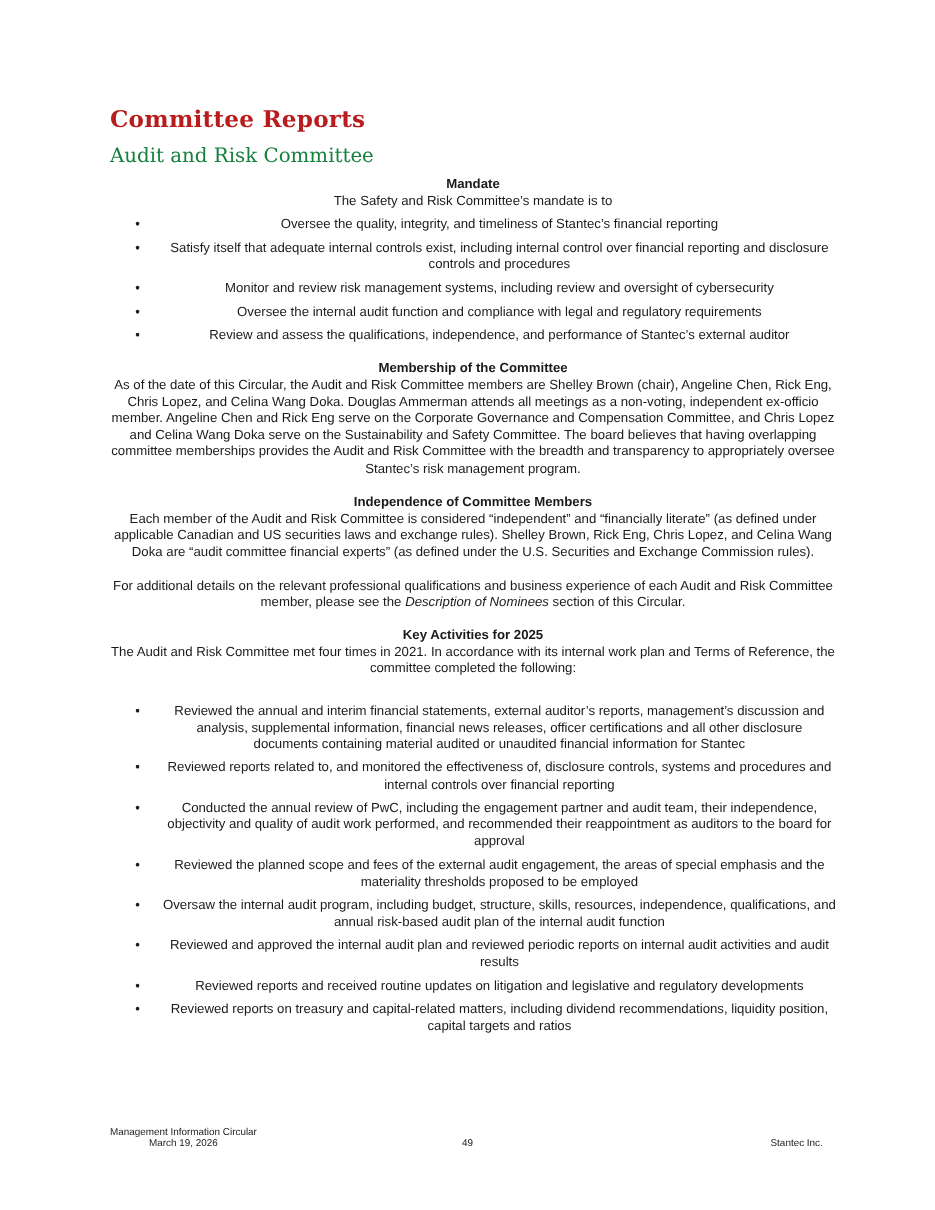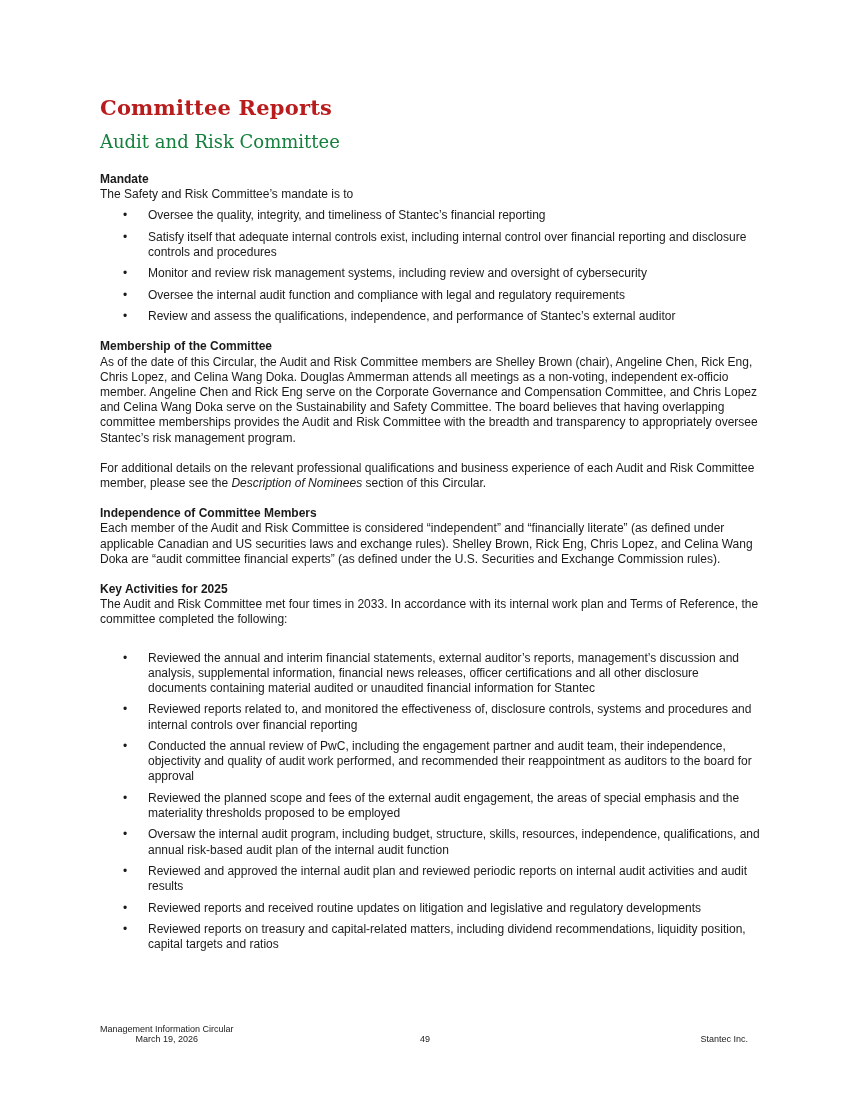--- a/index.html
+++ b/index.html
@@ -11,22 +11,22 @@
     position: absolute; left: 100px; top: 95px;
     font-family: "DejaVu Serif", serif; font-weight: bold; font-size: 21px;
     color: #b91c1c; letter-spacing: 0.2px; margin: 0;
   }
   .subtitle {
     position: absolute; left: 100px; top: 131px;
     font-family: "DejaVu Serif", serif; font-weight: normal; font-size: 18px;
     color: #15803d; margin: 0;
   }
   .content {
-    position: absolute; left: 100px; top: 172px; width: 660px;
-    font-size: 12px; line-height: 15.2px;
+    position: absolute; left: 100px; top: 160px; width: 660px;
+    font-size: 12px; line-height: 15.2px; text-align: center;
   }
   h3 { font-size: 12px; font-weight: bold; margin: 0; line-height: 15.2px; }
   p { margin: 0; }
   ul { list-style: none; margin: 0; padding: 0; }
   ul li { position: relative; padding-left: 48px; margin-bottom: 6.2px; }
   ul li .bullet { position: absolute; left: 23px; top: 0; }
   .sec { margin-bottom: 15px; }
   .mandate-list { margin-top: 6px; }
   .activities-list { margin-top: 23px; }
   em { font-style: italic; }
@@ -57,31 +57,31 @@
       <li><span class="bullet">•</span><span>Review and assess the qualifications, independence, and performance of Stantec’s external auditor</span></li>
     </ul>
   </div>
 
   <div class="sec" style="">
     <h3>Membership of the Committee</h3>
     <p>As of the date of this Circular, the Audit and Risk Committee members are Shelley Brown (chair), Angeline Chen, Rick Eng, Chris Lopez, and Celina Wang Doka. Douglas Ammerman attends all meetings as a non-voting, independent ex-officio member. Angeline Chen and Rick Eng serve on the Corporate Governance and Compensation Committee, and Chris Lopez and Celina Wang Doka serve on the Sustainability and Safety Committee. The board believes that having overlapping committee memberships provides the Audit and Risk Committee with the breadth and transparency to appropriately oversee Stantec’s risk management program.</p>
   </div>
 
   <div class="sec">
-    <p><span>For additional details on the relevant professional qualifications and business experience of each Audit and Risk Committee member, please see the </span><em>Description of Nominees</em><span> section of this Circular.</span></p>
-  </div>
-
-  <div class="sec">
     <h3>Independence of Committee Members</h3>
     <p>Each member of the Audit and Risk Committee is considered “independent” and “financially literate” (as defined under applicable Canadian and US securities laws and exchange rules). Shelley Brown, Rick Eng, Chris Lopez, and Celina Wang Doka are “audit committee financial experts” (as defined under the U.S. Securities and Exchange Commission rules).</p>
   </div>
 
+  <div class="sec">
+    <p><span>For additional details on the relevant professional qualifications and business experience of each Audit and Risk Committee member, please see the </span><em>Description of Nominees</em><span> section of this Circular.</span></p>
+  </div>
+
   <div>
     <h3>Key Activities for 2025</h3>
-    <p>The Audit and Risk Committee met four times in 2033. In accordance with its internal work plan and Terms of Reference, the committee completed the following:</p>
+    <p>The Audit and Risk Committee met four times in 2021. In accordance with its internal work plan and Terms of Reference, the committee completed the following:</p>
     <ul class="activities-list">
       <li><span class="bullet">•</span><span>Reviewed the annual and interim financial statements, external auditor’s reports, management’s discussion and analysis, supplemental information, financial news releases, officer certifications and all other disclosure documents containing material audited or unaudited financial information for Stantec</span></li>
       <li><span class="bullet">•</span><span>Reviewed reports related to, and monitored the effectiveness of, disclosure controls, systems and procedures and internal controls over financial reporting</span></li>
       <li><span class="bullet">•</span><span>Conducted the annual review of PwC, including the engagement partner and audit team, their independence, objectivity and quality of audit work performed, and recommended their reappointment as auditors to the board for approval</span></li>
       <li><span class="bullet">•</span><span>Reviewed the planned scope and fees of the external audit engagement, the areas of special emphasis and the materiality thresholds proposed to be employed</span></li>
       <li><span class="bullet">•</span><span>Oversaw the internal audit program, including budget, structure, skills, resources, independence, qualifications, and annual risk-based audit plan of the internal audit function</span></li>
       <li><span class="bullet">•</span><span>Reviewed and approved the internal audit plan and reviewed periodic reports on internal audit activities and audit results</span></li>
       <li><span class="bullet">•</span><span>Reviewed reports and received routine updates on litigation and legislative and regulatory developments</span></li>
       <li><span class="bullet">•</span><span>Reviewed reports on treasury and capital-related matters, including dividend recommendations, liquidity position, capital targets and ratios</span></li>
     </ul>

